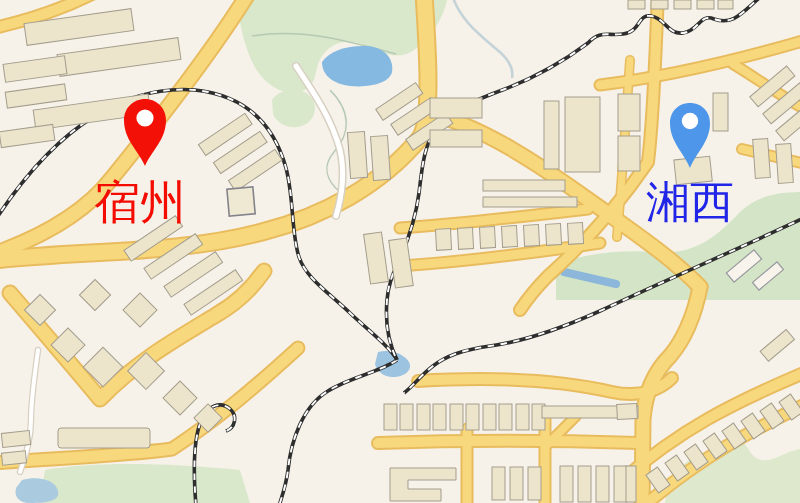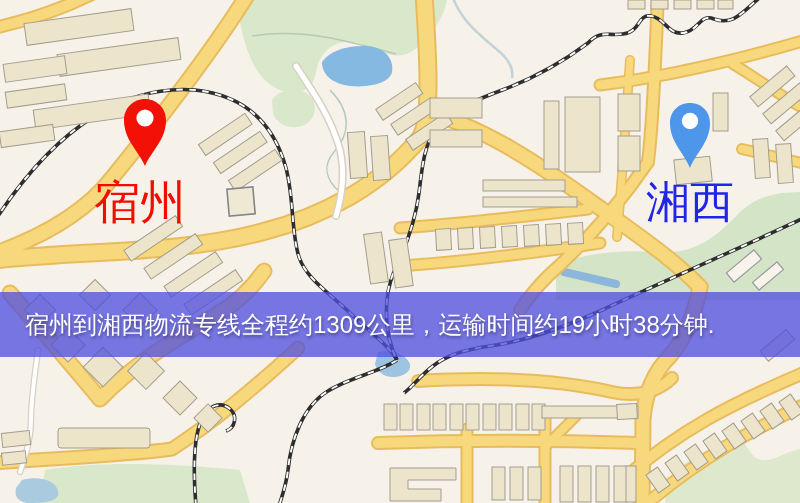--- a/index.html
+++ b/index.html
@@ -1,17 +1,17 @@
 <!DOCTYPE html>
 <html><head>
 <meta charset="utf-8">
 <style>
   html,body{margin:0;padding:0;background:#ddd;}
   .stage{position:relative;width:800px;height:503px;overflow:hidden;background:#f7f2e9;
-         font-family:"Liberation Sans",sans-serif;}
+         font-family:"Liberation Sans",sans-serif;text-align:right;}
   .stage svg{position:absolute;left:0;top:0;display:block;}
   
   .rc{fill:none;stroke:#e8bc5e;stroke-linecap:round;stroke-linejoin:round;}
   .rf{fill:none;stroke:#f8d87c;stroke-linecap:round;stroke-linejoin:round;}
   .wc{fill:none;stroke:#d8d0c2;stroke-linecap:round;stroke-linejoin:round;}
   .wf{fill:none;stroke:#ffffff;stroke-linecap:round;stroke-linejoin:round;}
   .rb{fill:none;stroke:#2e2e2e;stroke-linecap:butt;}
   .rd{fill:none;stroke:#ffffff;stroke-linecap:butt;stroke-dasharray:6.5 6.5;}
   .bld{fill:#ece4cb;stroke:#a39d8d;stroke-width:1;}
   .bld2{fill:#efe8d2;stroke:#83838b;stroke-width:1.6;}
@@ -252,16 +252,13 @@
   </g>
   <text class="marker-label" x="140" y="218" text-anchor="middle" fill="#f40c00">宿州</text>
 
   <g>
     <path d="M 690 168 C 683.5 152 670 142 670 123 C 670 111.5 678.5 103 690 103 C 701.5 103 710 111.5 710 123 C 710 142 696.5 152 690 168 Z" fill="#4e96ea"></path>
     <circle cx="690" cy="121" r="8.2" fill="#ffffff"></circle>
   </g>
   <text class="marker-label" x="690" y="217" text-anchor="middle" style="font-size:44px" fill="#2125e8">湘西</text>
 </svg>
 
-  <div class="banner">
-    <span>宿州到湘西物流专线全程约1309公里，运输时间约19小时38分钟.</span>
-  </div>
 </div>
 
 </body></html>

